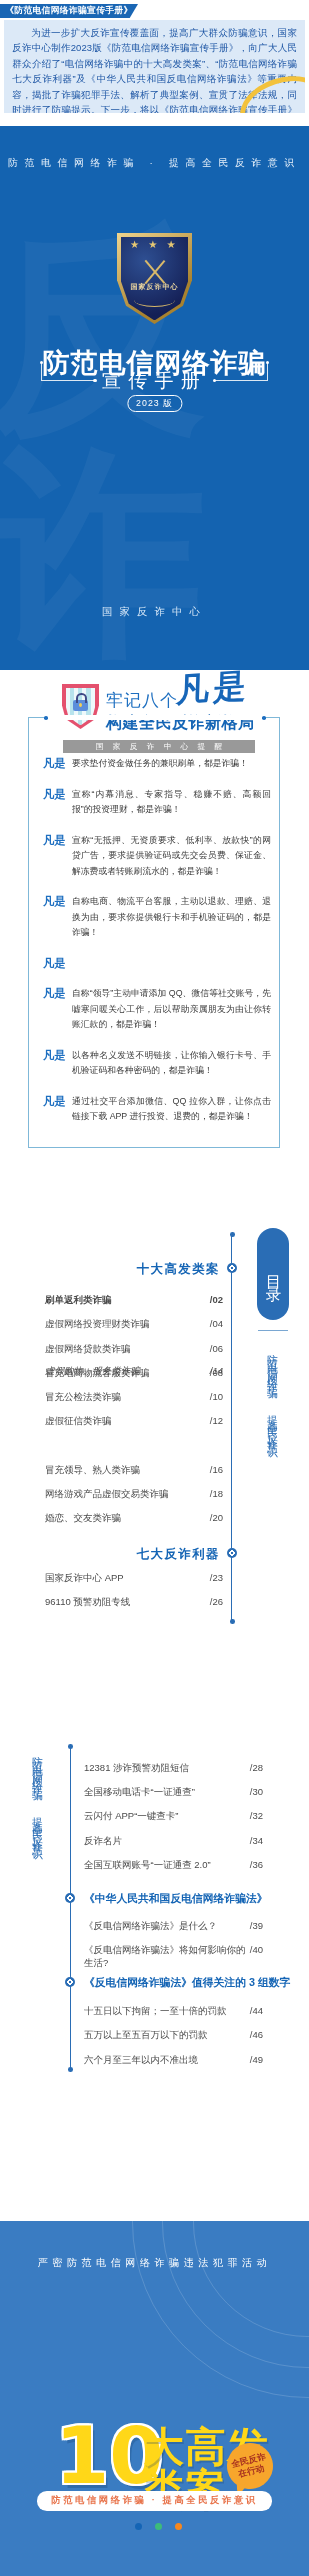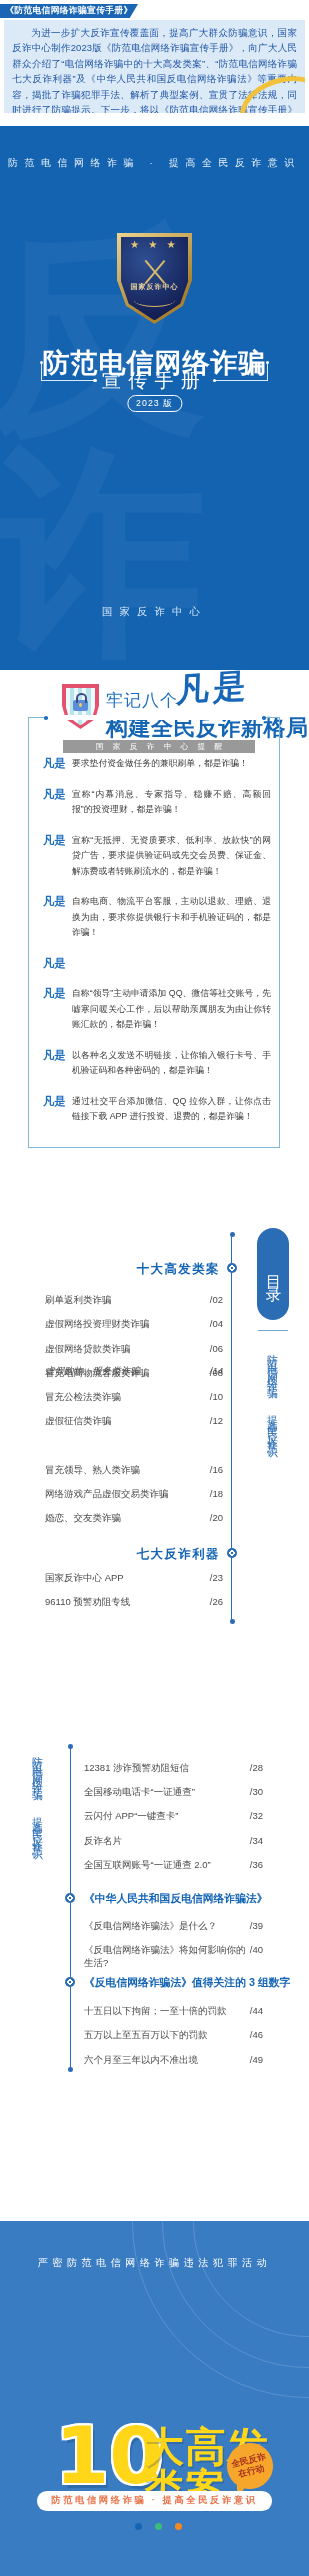--- a/index.html
+++ b/index.html
@@ -55,21 +55,21 @@
           clip-path:polygon(50% 100%,90% 78%,100% 48%,100% 0,0 0,0 48%,10% 78%);}
   .r-shield-in{position:absolute;inset:3.6px;background:repeating-linear-gradient(90deg,#eef9fb 0 4.1px,#b7e3ec 4.1px 8.2px);
           clip-path:polygon(50% 100%,90% 78%,100% 48%,100% 0,0 0,0 48%,10% 78%);}
   .r-lock{position:absolute;left:11.3px;top:15.5px;width:14.4px;height:11.3px;background:#5b8ddb;border-radius:2.1px;}
   .r-lock:before{content:"";position:absolute;left:2.6px;top:-6.2px;width:7.2px;height:7.2px;border:2.1px solid #3f4a86;
           border-bottom:none;border-radius:5.2px 5.2px 0 0;}
   .r-lock:after{content:"";position:absolute;left:5.7px;top:3.6px;width:3.1px;height:4.1px;background:#f3cf56;border-radius:50%;}
   .rules-prefix{left:106px;top:689px;font-size:17px;color:#1e6fc0;letter-spacing:1px;}
   .rules-script{left:176px;top:666px;font-size:33px;font-weight:bold;color:#1766b8;
           font-family:"DejaVu Serif",serif;transform:rotate(-4deg) skewX(-6deg);letter-spacing:4.1px;}
-  .rules-line2{left:106px;top:713px;font-size:22px;font-weight:bold;color:#1565b5;letter-spacing:0.5px;}
+  .rules-line2{left:106px;top:713px;font-size:16px;font-weight:bold;color:#1565b5;letter-spacing:0.5px;}
   .rules-bar{left:63px;top:740px;width:192px;height:13px;background:#999;color:#fff;
           display:flex;align-items:center;justify-content:center;font-size:7.7px;letter-spacing:9.3px;text-indent:9.3px;}
   .rules-frame{left:28px;top:717px;width:252px;height:431px;border:1px solid #7fb8d8;box-sizing:border-box;}
   .rules-frame-gap{left:47px;top:715px;width:215px;height:5.2px;background:#fff;}
   .fdot{width:3.6px;height:3.6px;border-radius:50%;background:#1e6fc0;}
   .rules-list{left:43px;top:756px;width:228px;display:flex;flex-direction:column;gap:15px;}
   .rule{display:flex;}
   .rule-k{flex:0 0 29px;font-size:11.3px;font-weight:bold;color:#1e6fc0;line-height:15.5px;}
   .rule-t{font-size:8.8px;line-height:15.5px;color:#3b3b3b;text-align:justify;}
 
@@ -199,21 +199,21 @@
 
   <div class="abs toc-pill">
       <span>目录</span>
     </div>
   <div class="abs toc-railline"></div>
   <div class="abs vtext vt1">防范电信网络诈骗 · 提高全民反诈意识</div>
   <div class="abs tline tl1"></div>
   <div class="abs sdot" style="left:230px;top:1232px;"></div>
   <div class="abs thead big" style="right:89px;top:1261px;">十大高发类案</div>
   <div class="abs ring" style="left:227px;top:1263px;"></div>
-  <div class="abs trow t1" style="top:1294px;">
+  <div class="abs trow t1" style="top:1294px;font-weight:bold;">
       <span>刷单返利类诈骗</span>
       <span class="pg">/02</span>
     </div>
   <div class="abs trow t1" style="top:1318px;">
       <span>虚假网络投资理财类诈骗</span>
       <span class="pg">/04</span>
     </div>
   <div class="abs trow t1" style="top:1343px;">
       <span>虚假网络贷款类诈骗</span>
       <span class="pg">/06</span>

